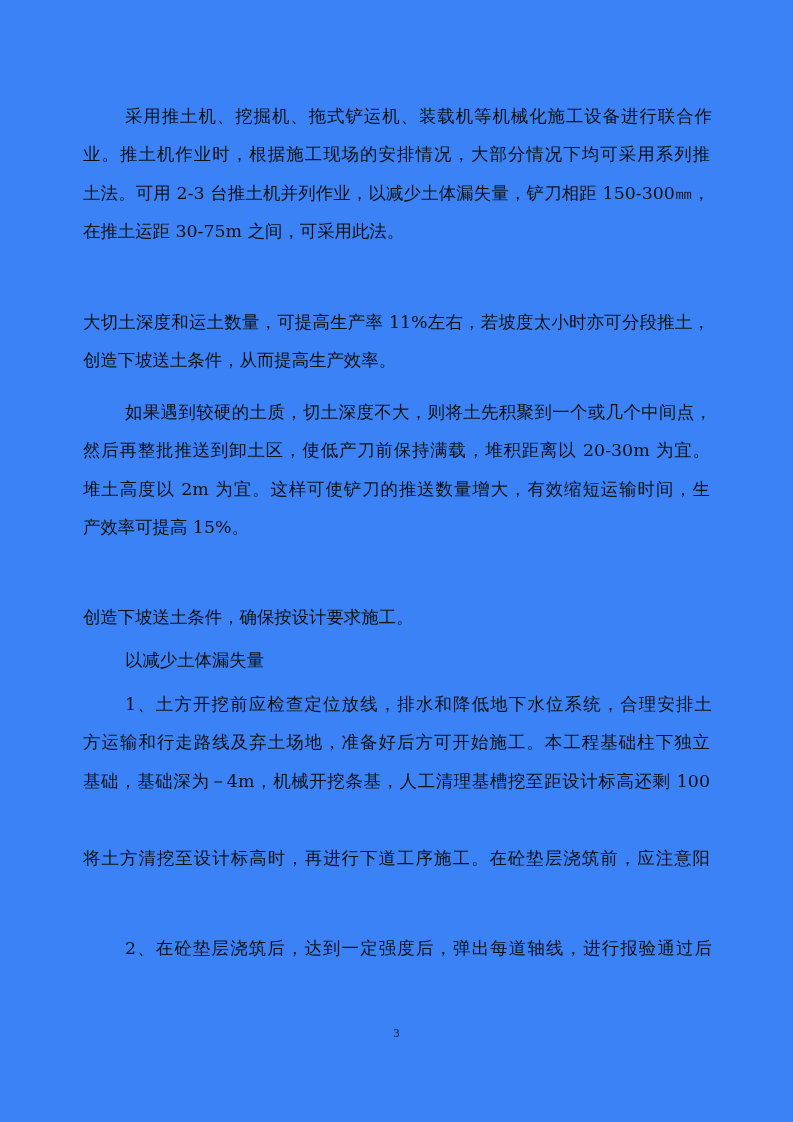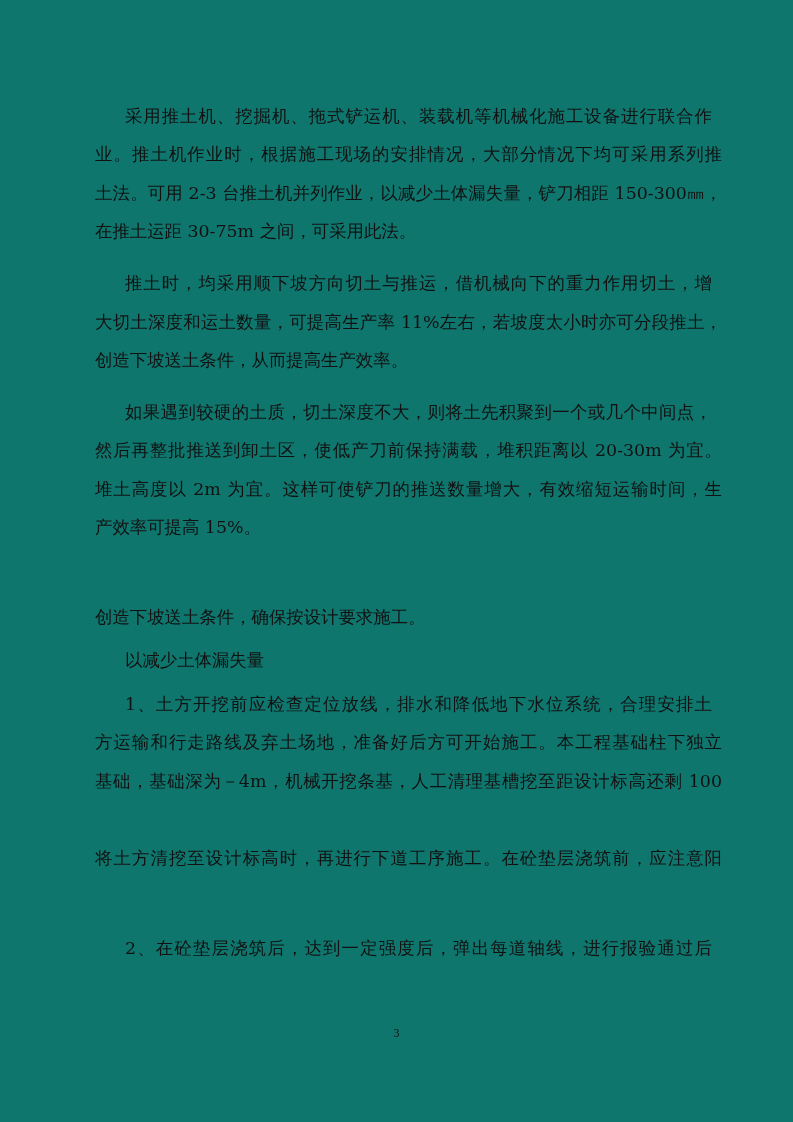--- a/index.html
+++ b/index.html
@@ -1,37 +1,36 @@
 <!DOCTYPE html>
 <html><head>
 <meta charset="utf-8">
 <style>
   html, body { margin: 0; padding: 0; background: #ffffff; }
   body { width: 793px; height: 1122px; position: relative; overflow: hidden;
          font-family: "DejaVu Serif", "Liberation Serif", serif; color: #111; }
-  .page { position: absolute; left: 0; top: 0; width: 793px; height: 1122px; background: #0f766e; }
-  .line { position: absolute; left: 95px; width: 627px; height: 26px; line-height: 26px;
+  .page { position: absolute; left: 0; top: 0; width: 793px; height: 1122px; background: #3b82f6; }
+  .line { position: absolute; left: 83px; width: 627px; height: 26px; line-height: 26px;
           font-size: 17.4px; white-space: nowrap; text-align: justify; text-align-last: justify;
           letter-spacing: 0px; }
   .line.first { left: 125px; width: 587px; }
   .line.last { text-align-last: left; }
   .page-number { position: absolute; left: 0; width: 793px; top: 1025px; text-align: center;
                  font-size: 12px; line-height: 16px; font-family: "Liberation Serif", serif; }
 </style>
 </head>
 <body>
 
 <div class="page">
 
   <div class="line first" style="top:103px">采用推土机、挖掘机、拖式铲运机、装载机等机械化施工设备进行联合作</div>
   <div class="line" style="top:141px">业。推土机作业时，根据施工现场的安排情况，大部分情况下均可采用系列推</div>
   <div class="line" style="top:180px">土法。可用 2-3 台推土机并列作业，以减少土体漏失量，铲刀相距 150-300㎜，</div>
   <div class="line last" style="top:218px">在推土运距 30-75m 之间，可采用此法。</div>
 
-  <div class="line first" style="top:270px">推土时，均采用顺下坡方向切土与推运，借机械向下的重力作用切土，增</div>
   <div class="line" style="top:309px">大切土深度和运土数量，可提高生产率 11%左右，若坡度太小时亦可分段推土，</div>
   <div class="line last" style="top:347px">创造下坡送土条件，从而提高生产效率。</div>
 
   <div class="line first" style="top:399px">如果遇到较硬的土质，切土深度不大，则将土先积聚到一个或几个中间点，</div>
   <div class="line" style="top:437px">然后再整批推送到卸土区，使低产刀前保持满载，堆积距离以 20-30m 为宜。</div>
   <div class="line" style="top:476px">堆土高度以 2m 为宜。这样可使铲刀的推送数量增大，有效缩短运输时间，生</div>
   <div class="line last" style="top:514px">产效率可提高 15%。</div>
 
   <div class="line last" style="top:604px">创造下坡送土条件，确保按设计要求施工。</div>
 

